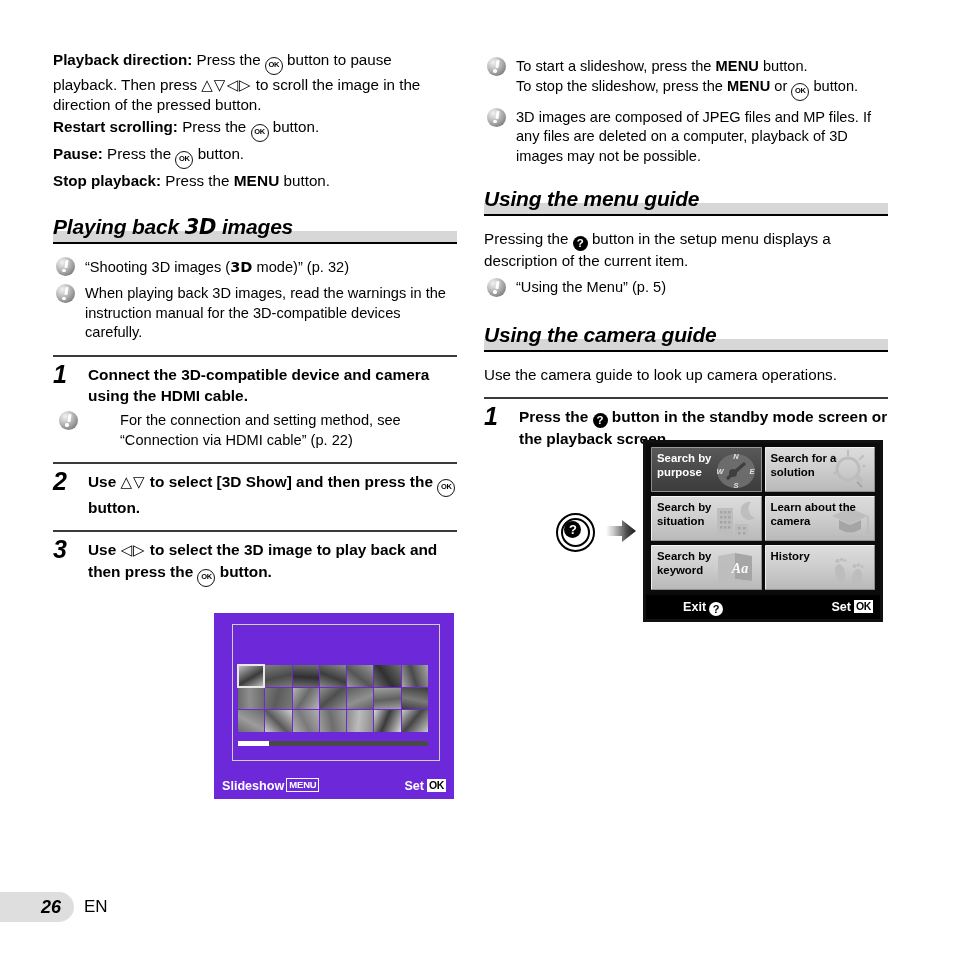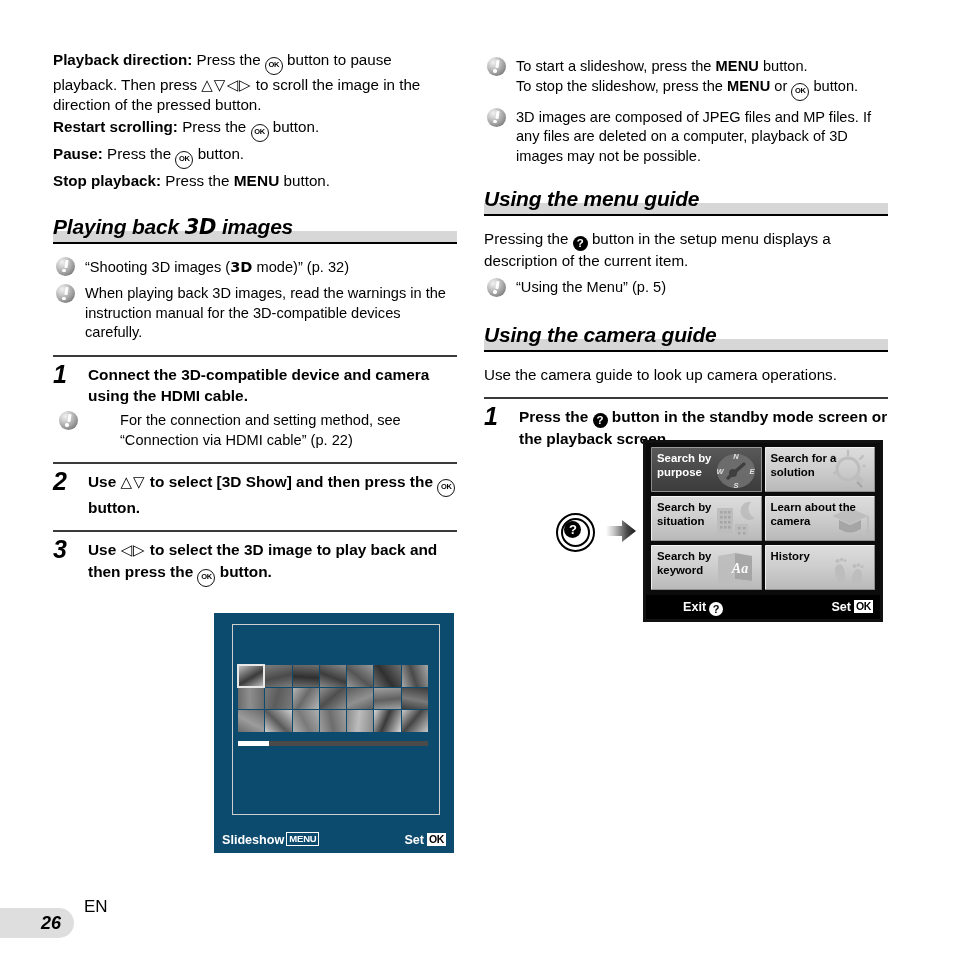--- a/index.html
+++ b/index.html
@@ -75,22 +75,22 @@
               font-weight:normal;font-style:normal;}
   .d3b{font-family:"DejaVu Sans",sans-serif;font-weight:bold;}
   .qmark{
     display:inline-block;width:15px;height:15px;border-radius:50%;
     background:#000;color:#fff;font-size:11.5px;font-weight:bold;
     line-height:15px;text-align:center;vertical-align:-2.5px;font-style:normal;
   }
 
   
   .lcd-thumbs{
-    position:absolute;left:214px;top:613px;width:240px;height:240px;
-    background:#0c4a6e;
+    position:absolute;left:214px;top:613px;width:240px;height:186px;
+    background:#6d28d9;
   }
   .lcd-thumbs .frame{
     position:absolute;left:18px;top:11px;right:14px;bottom:38px;
     border:1px solid #cfcfcf;
   }
   .thumbgrid{
     position:absolute;left:24px;top:52px;width:190px;height:67px;
     display:grid;grid-template-columns:repeat(7,1fr);grid-template-rows:repeat(3,1fr);
     gap:1px;
   }
@@ -169,21 +169,21 @@
   .guidebar .r{position:absolute;right:7px;top:0;}
   .qmark-w{
     display:inline-block;width:14px;height:14px;border-radius:50%;
     background:#fff;color:#000;font-size:11px;font-weight:bold;
     line-height:14px;text-align:center;vertical-align:-2px;margin-left:3px;
   }
 
   
   .footer{position:absolute;left:0;top:892px;width:954px;height:32px;}
   .pagetab{
-    position:absolute;left:0;top:16px;width:74px;height:30px;background:#dedede;
+    position:absolute;left:0;top:0;width:74px;height:30px;background:#dedede;
     border-radius:0 15px 15px 0;
   }
   .pagetab .n{
     position:absolute;right:13px;top:0;font-size:18px;font-weight:bold;
     font-style:italic;line-height:30px;
   }
   .footer .lang{position:absolute;left:84px;top:0;font-size:17px;line-height:30px;}
 </style>
 </head>
 <body>

